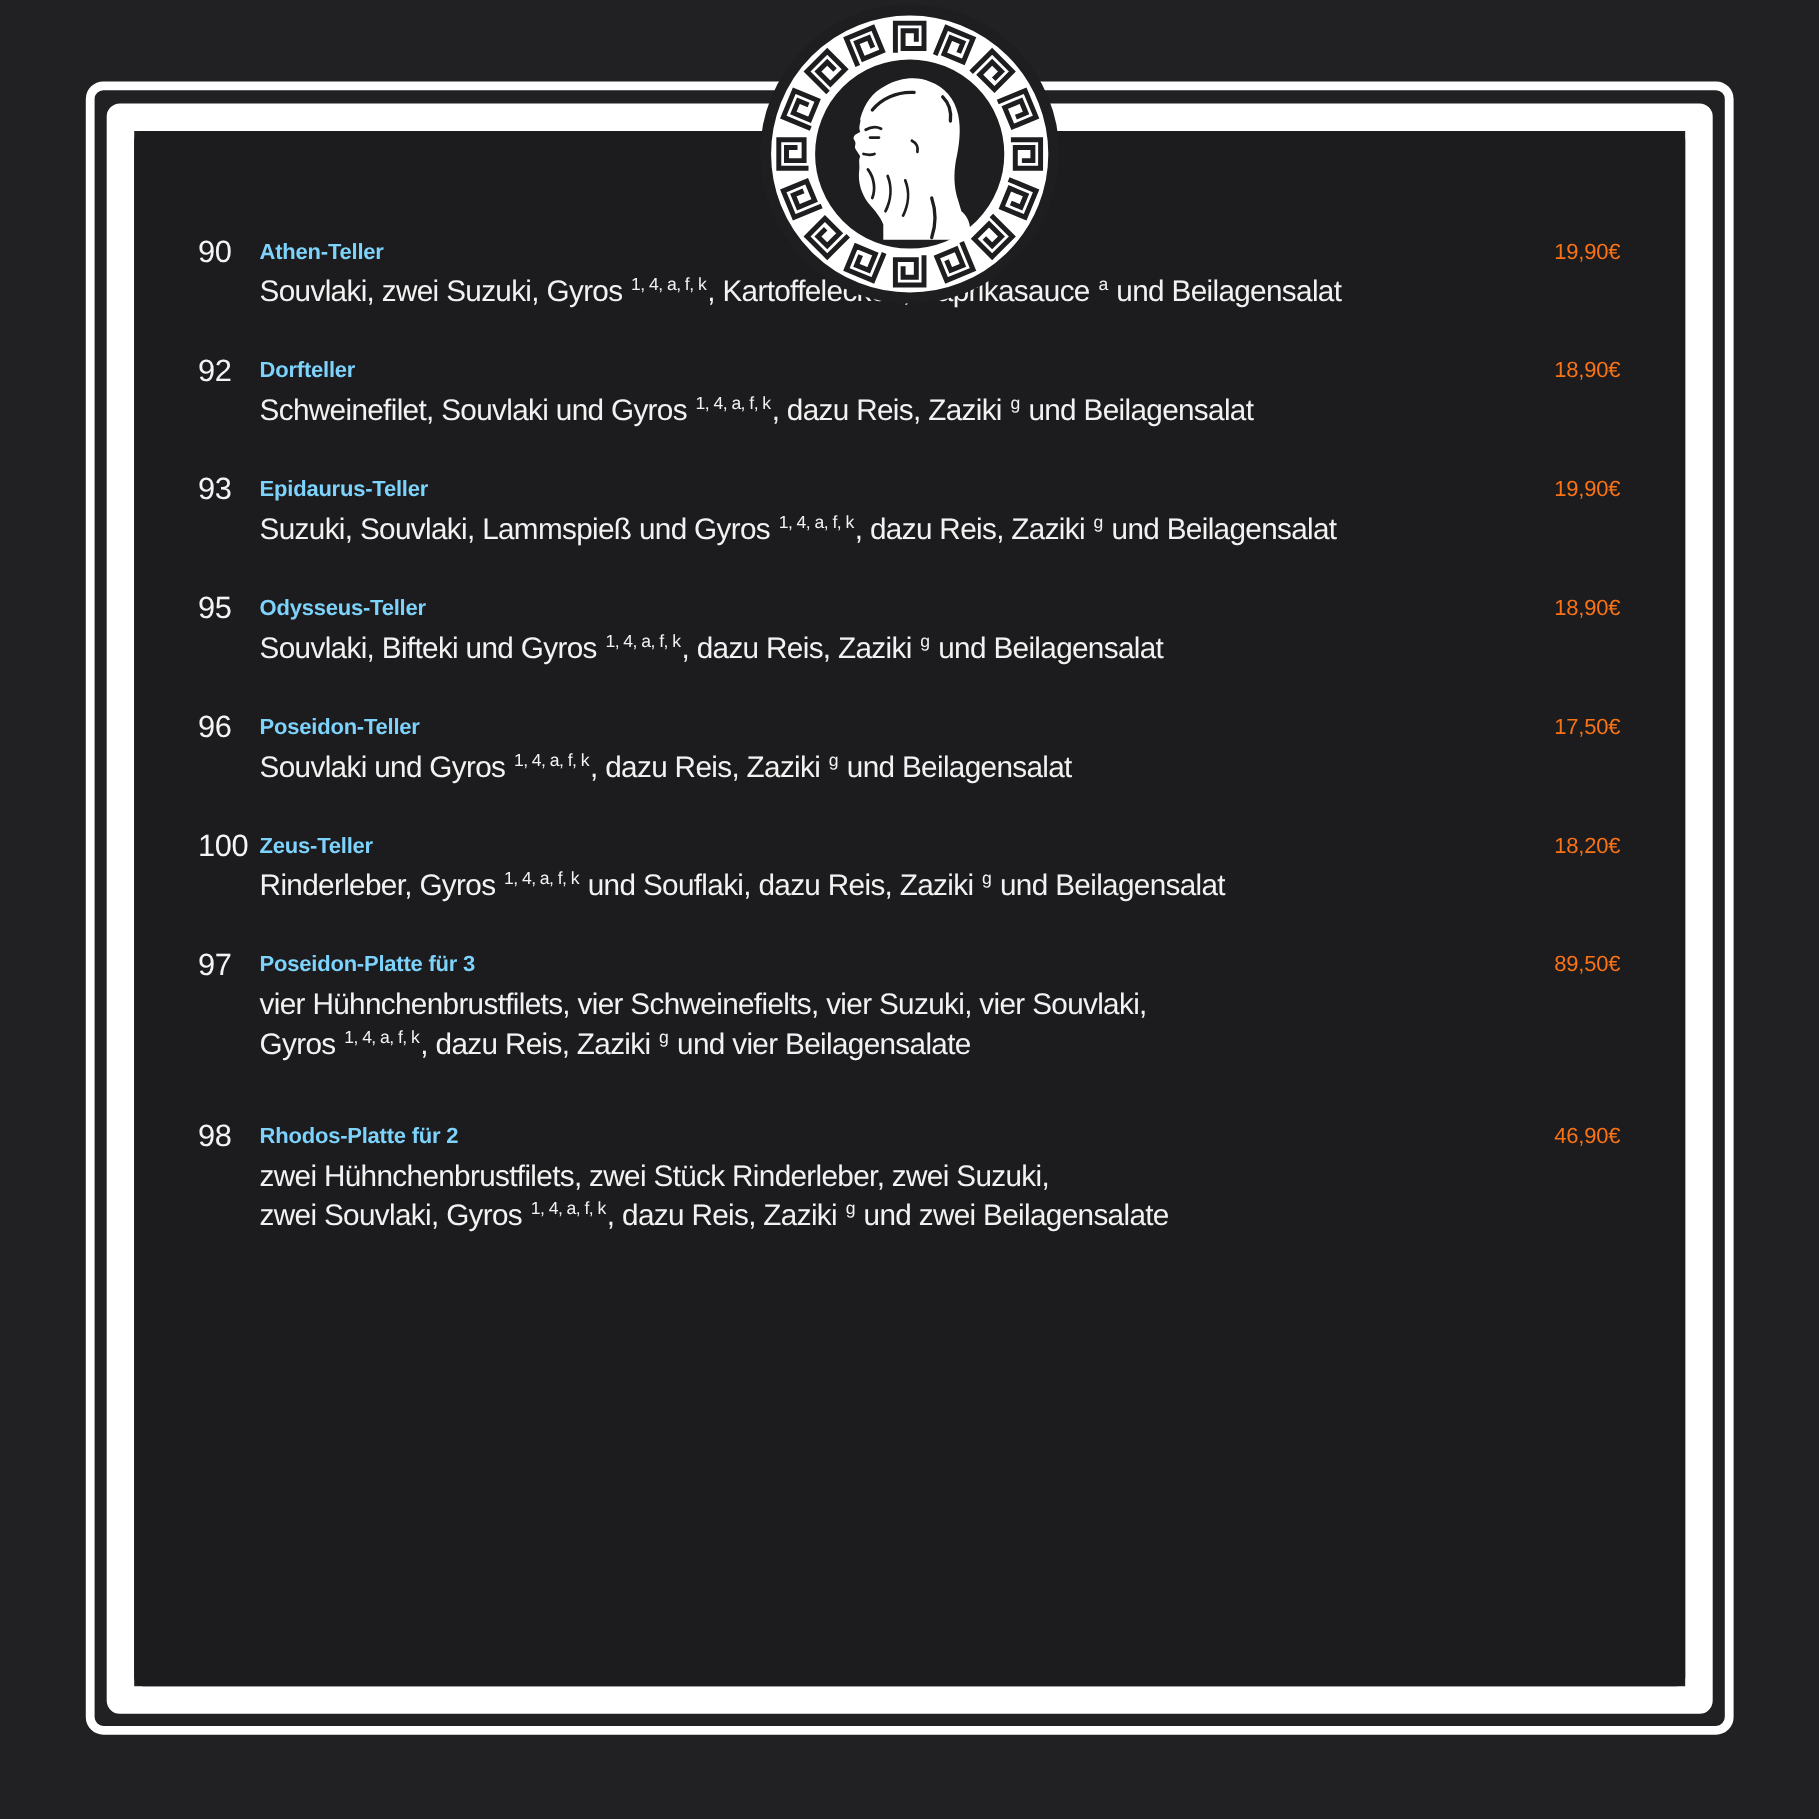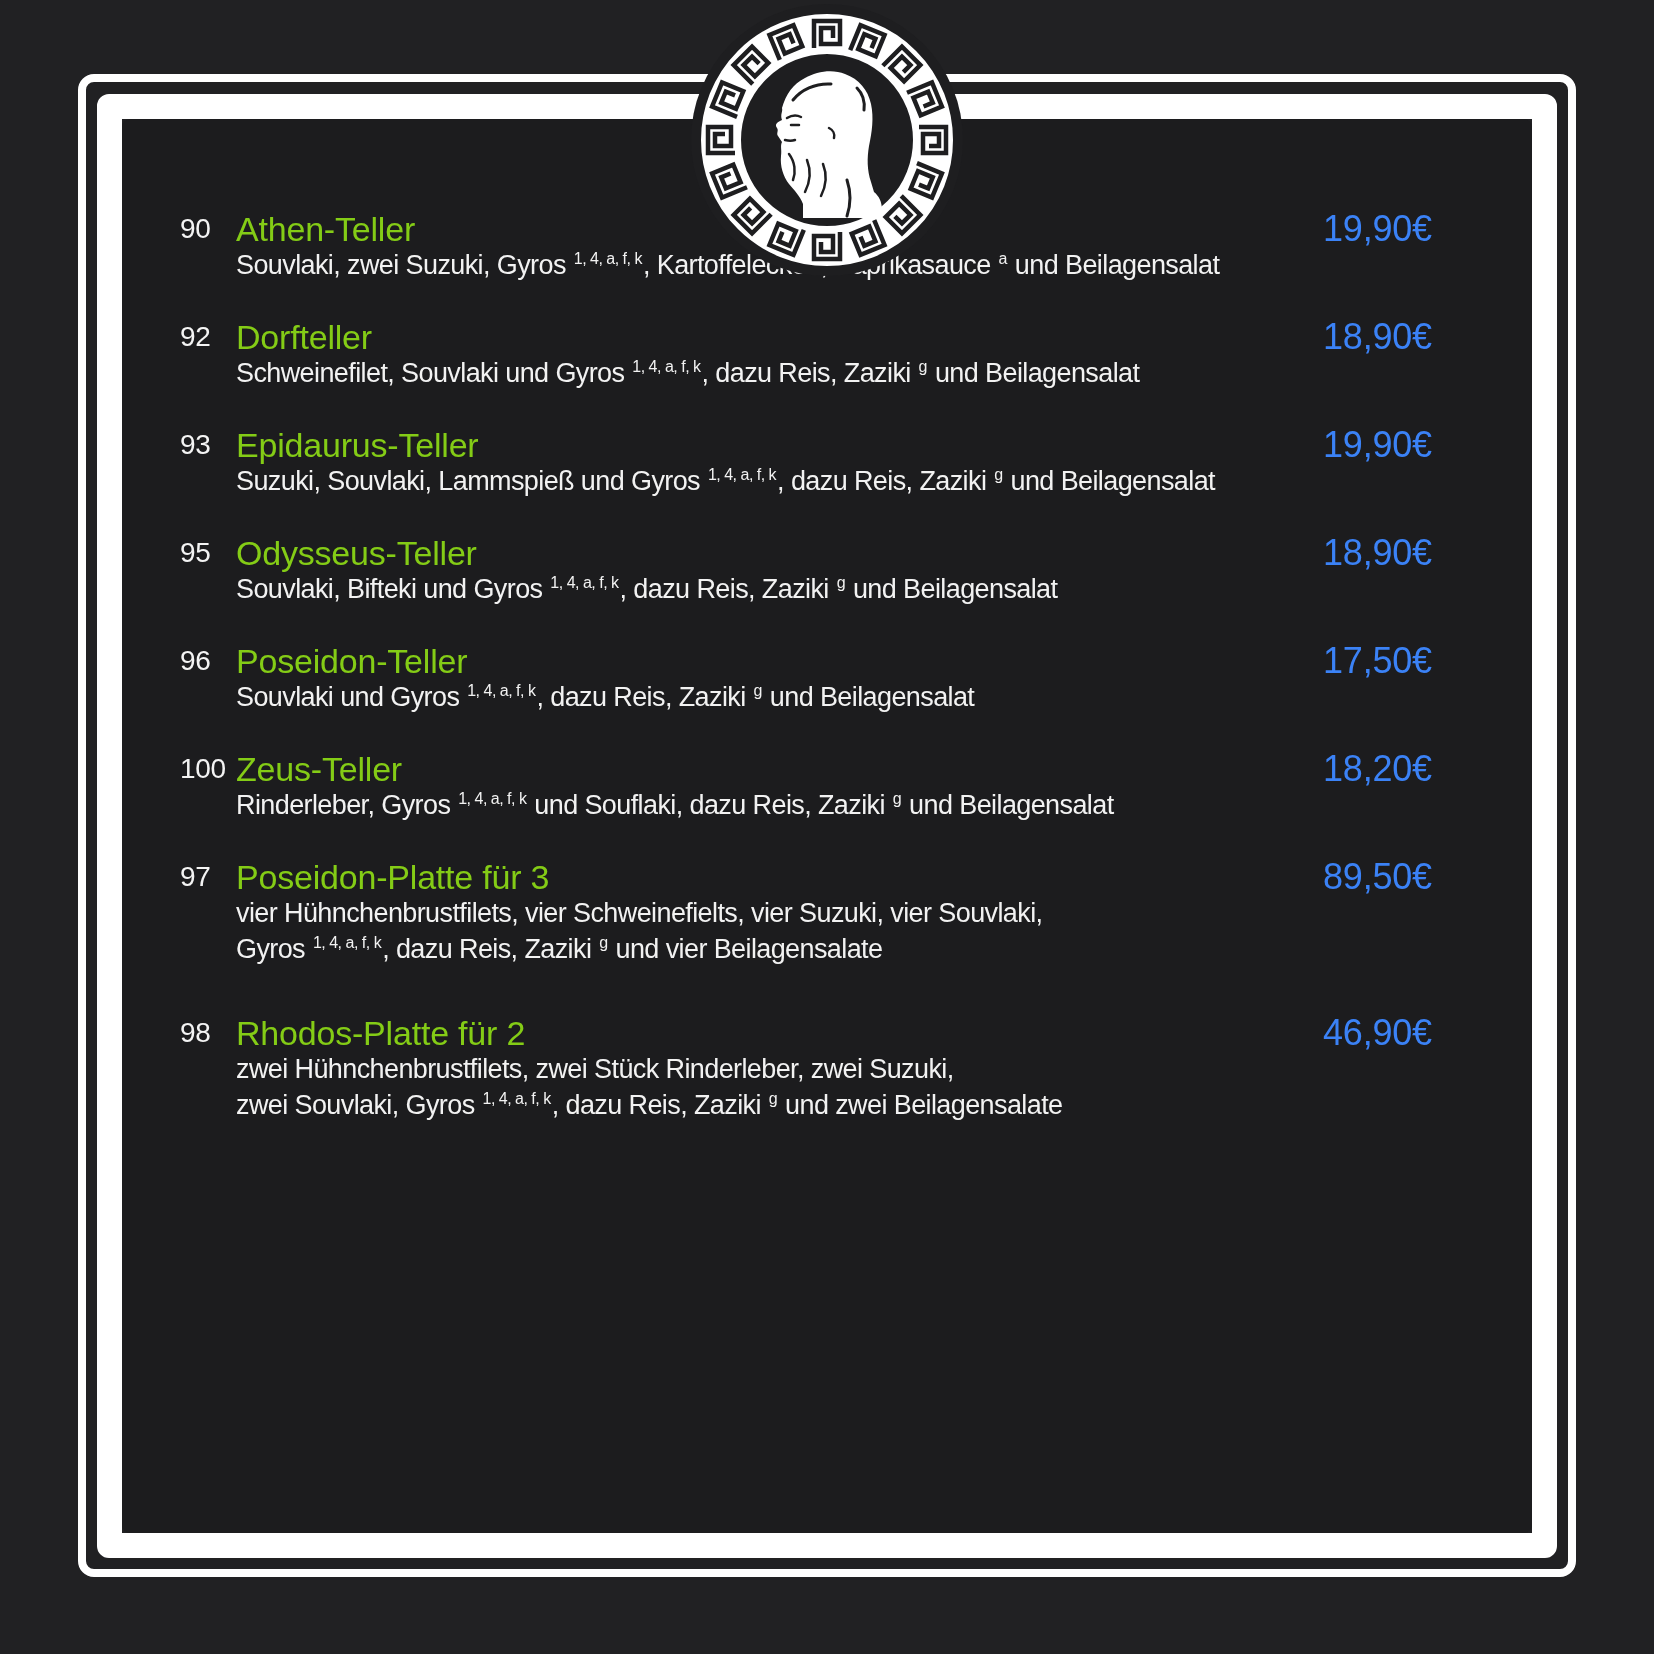--- a/index.html
+++ b/index.html
@@ -45,34 +45,34 @@
     display:grid;grid-template-columns:56px minmax(0,1fr) 150px;
     margin-bottom:36px;
   }
   .section-1 .item{margin-bottom:48px;}
   .item-num{
     font-size:28px;line-height:36px;font-weight:normal;color:#f4f4f4;
     letter-spacing:-0.3px;
   }
   .item-main{min-width:0;}
   .item-name{
-    font-size:34px;line-height:36px;font-weight:normal;color:#84cc16;
+    font-size:20px;line-height:36px;font-weight:bold;color:#7dd3fc;
     letter-spacing:-0.2px;
   }
   .item-desc{
     font-size:27px;line-height:36px;font-weight:normal;color:#f2f2f2;
     letter-spacing:-0.6px;white-space:nowrap;
   }
   .item-desc sup{
     font-size:16px;line-height:0;vertical-align:baseline;
     position:relative;top:-10px;letter-spacing:-0.5px;margin:0 1px;
   }
   .item-price{
-    font-size:36px;line-height:36px;font-weight:normal;color:#3b82f6;
-    text-align:left;letter-spacing:-0.2px;
+    font-size:20px;line-height:36px;font-weight:normal;color:#f97316;
+    text-align:right;letter-spacing:-0.2px;
   }
 </style>
 </head>
 <body>
 
 <div class="frame-thin"></div>
 <div class="frame-thick"></div>
 <div class="panel"></div>
 
 <div class="logo-wrap">

